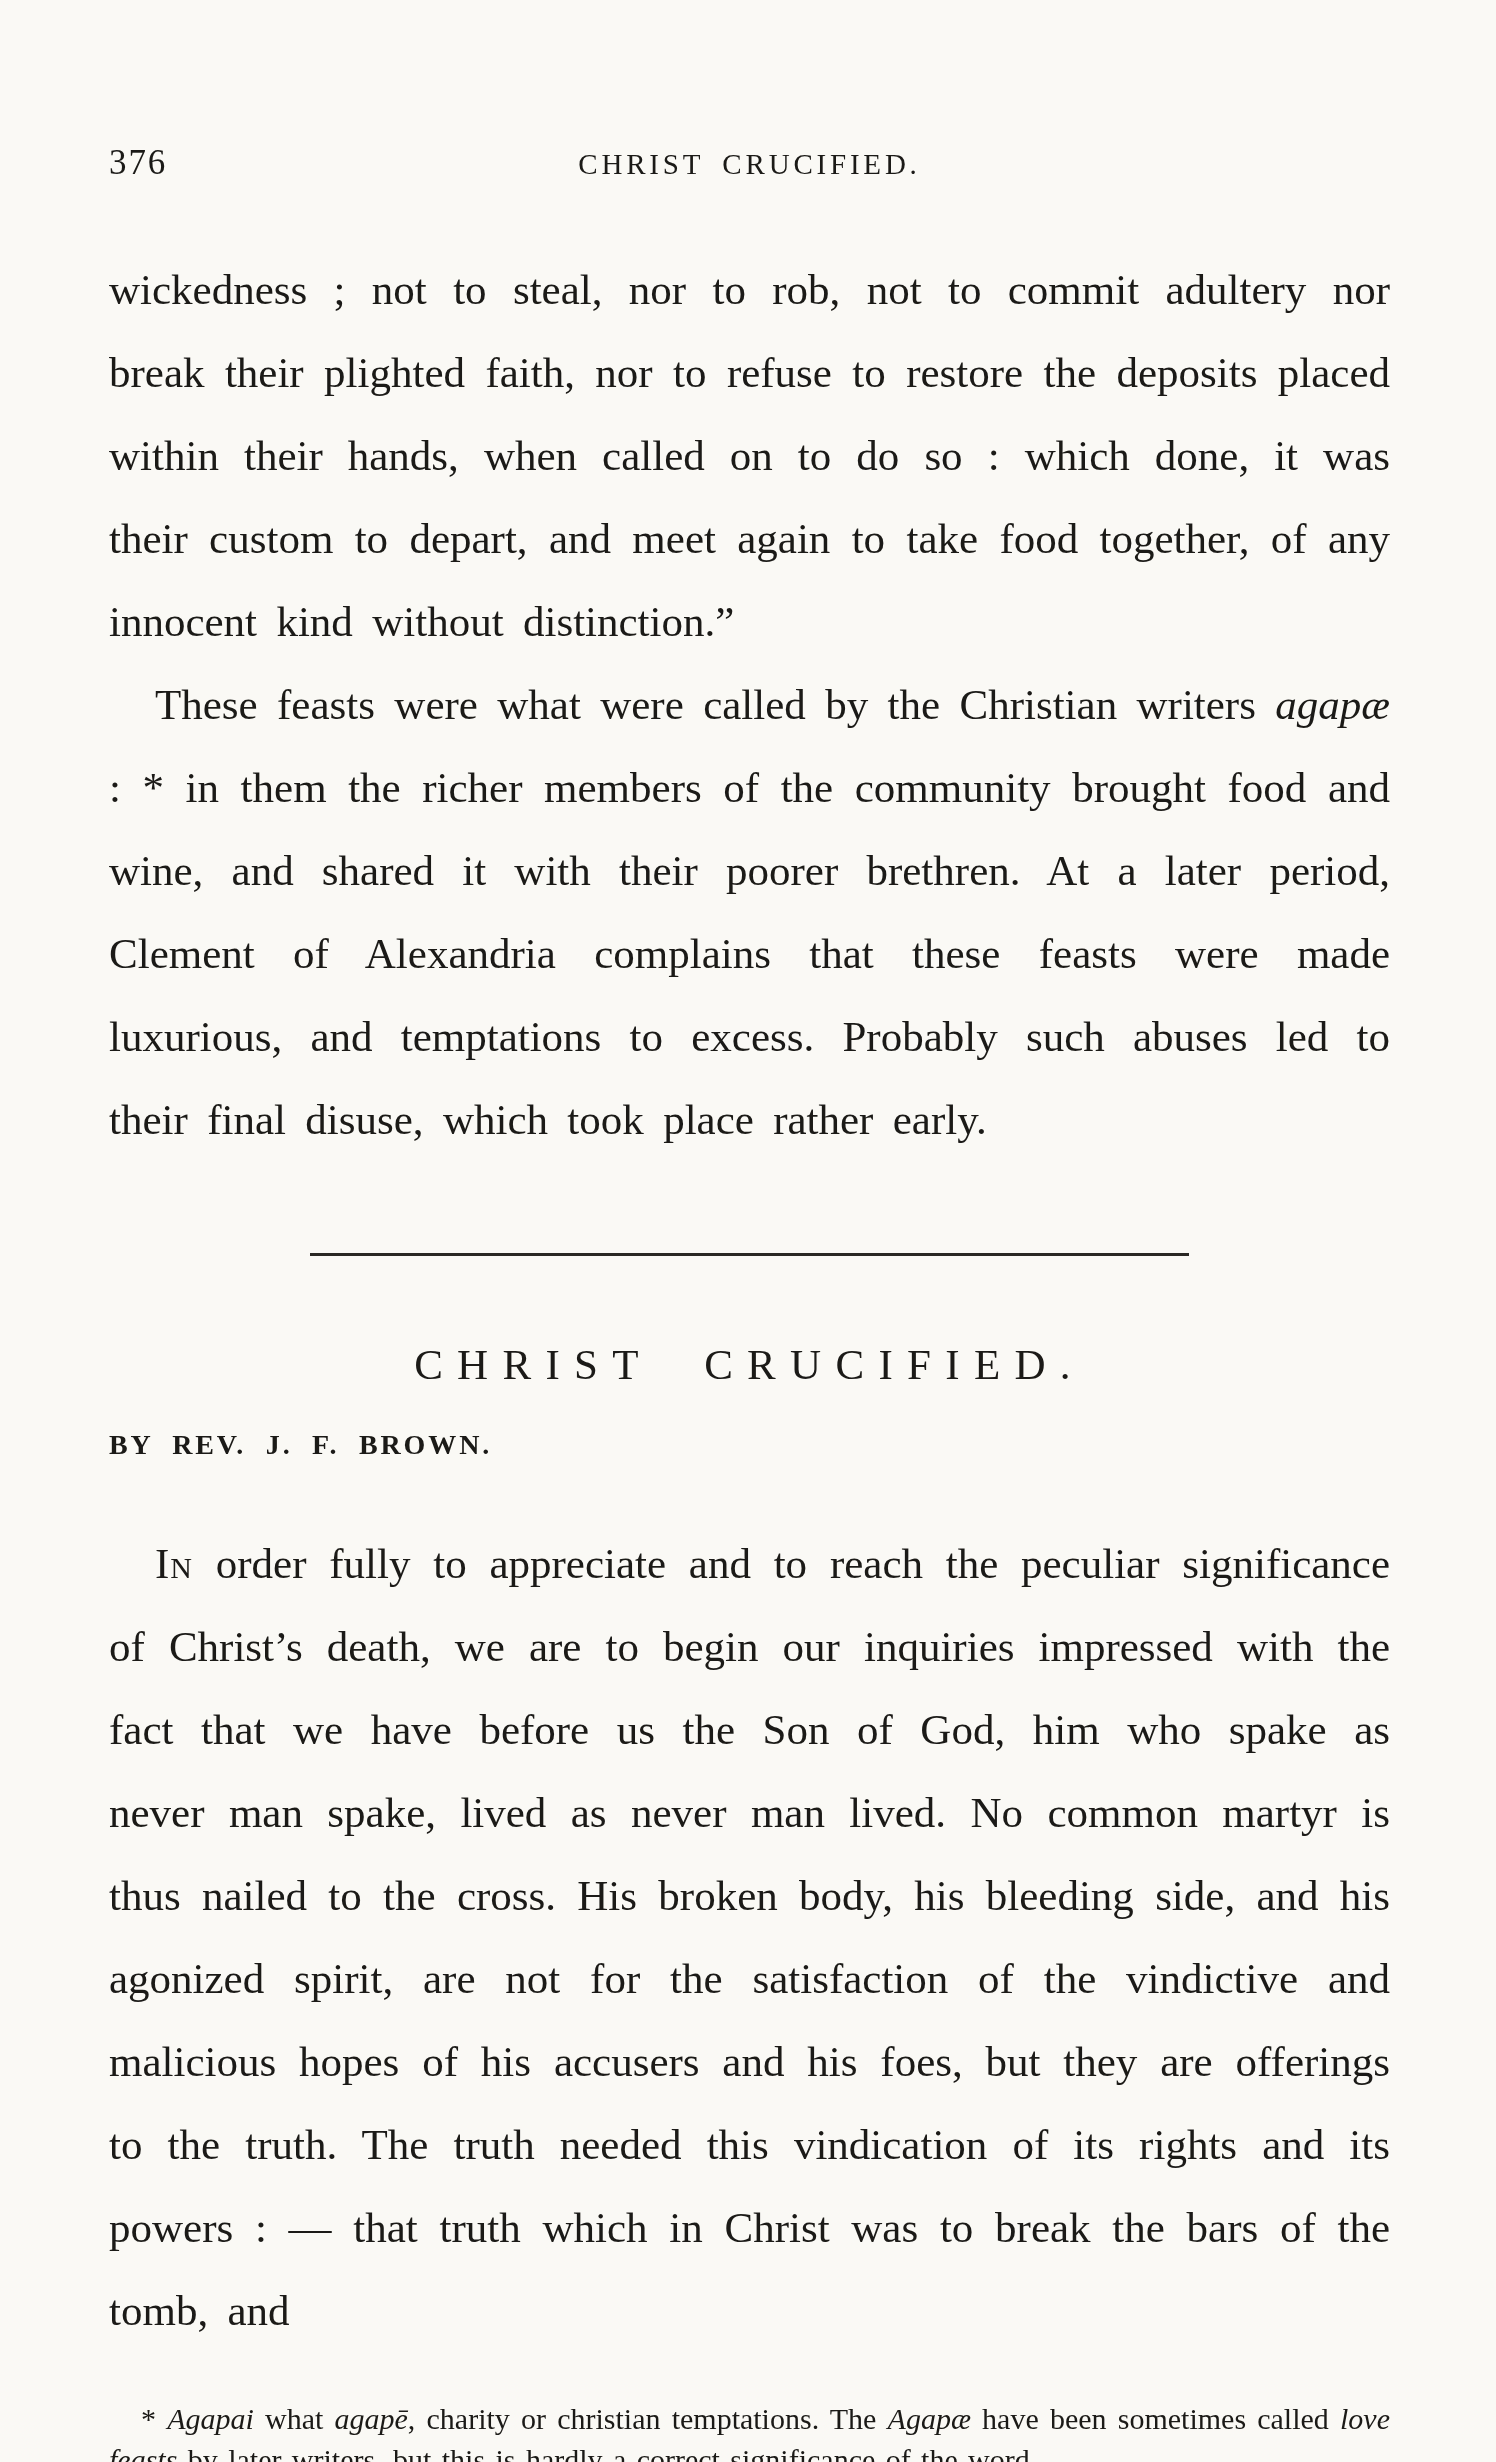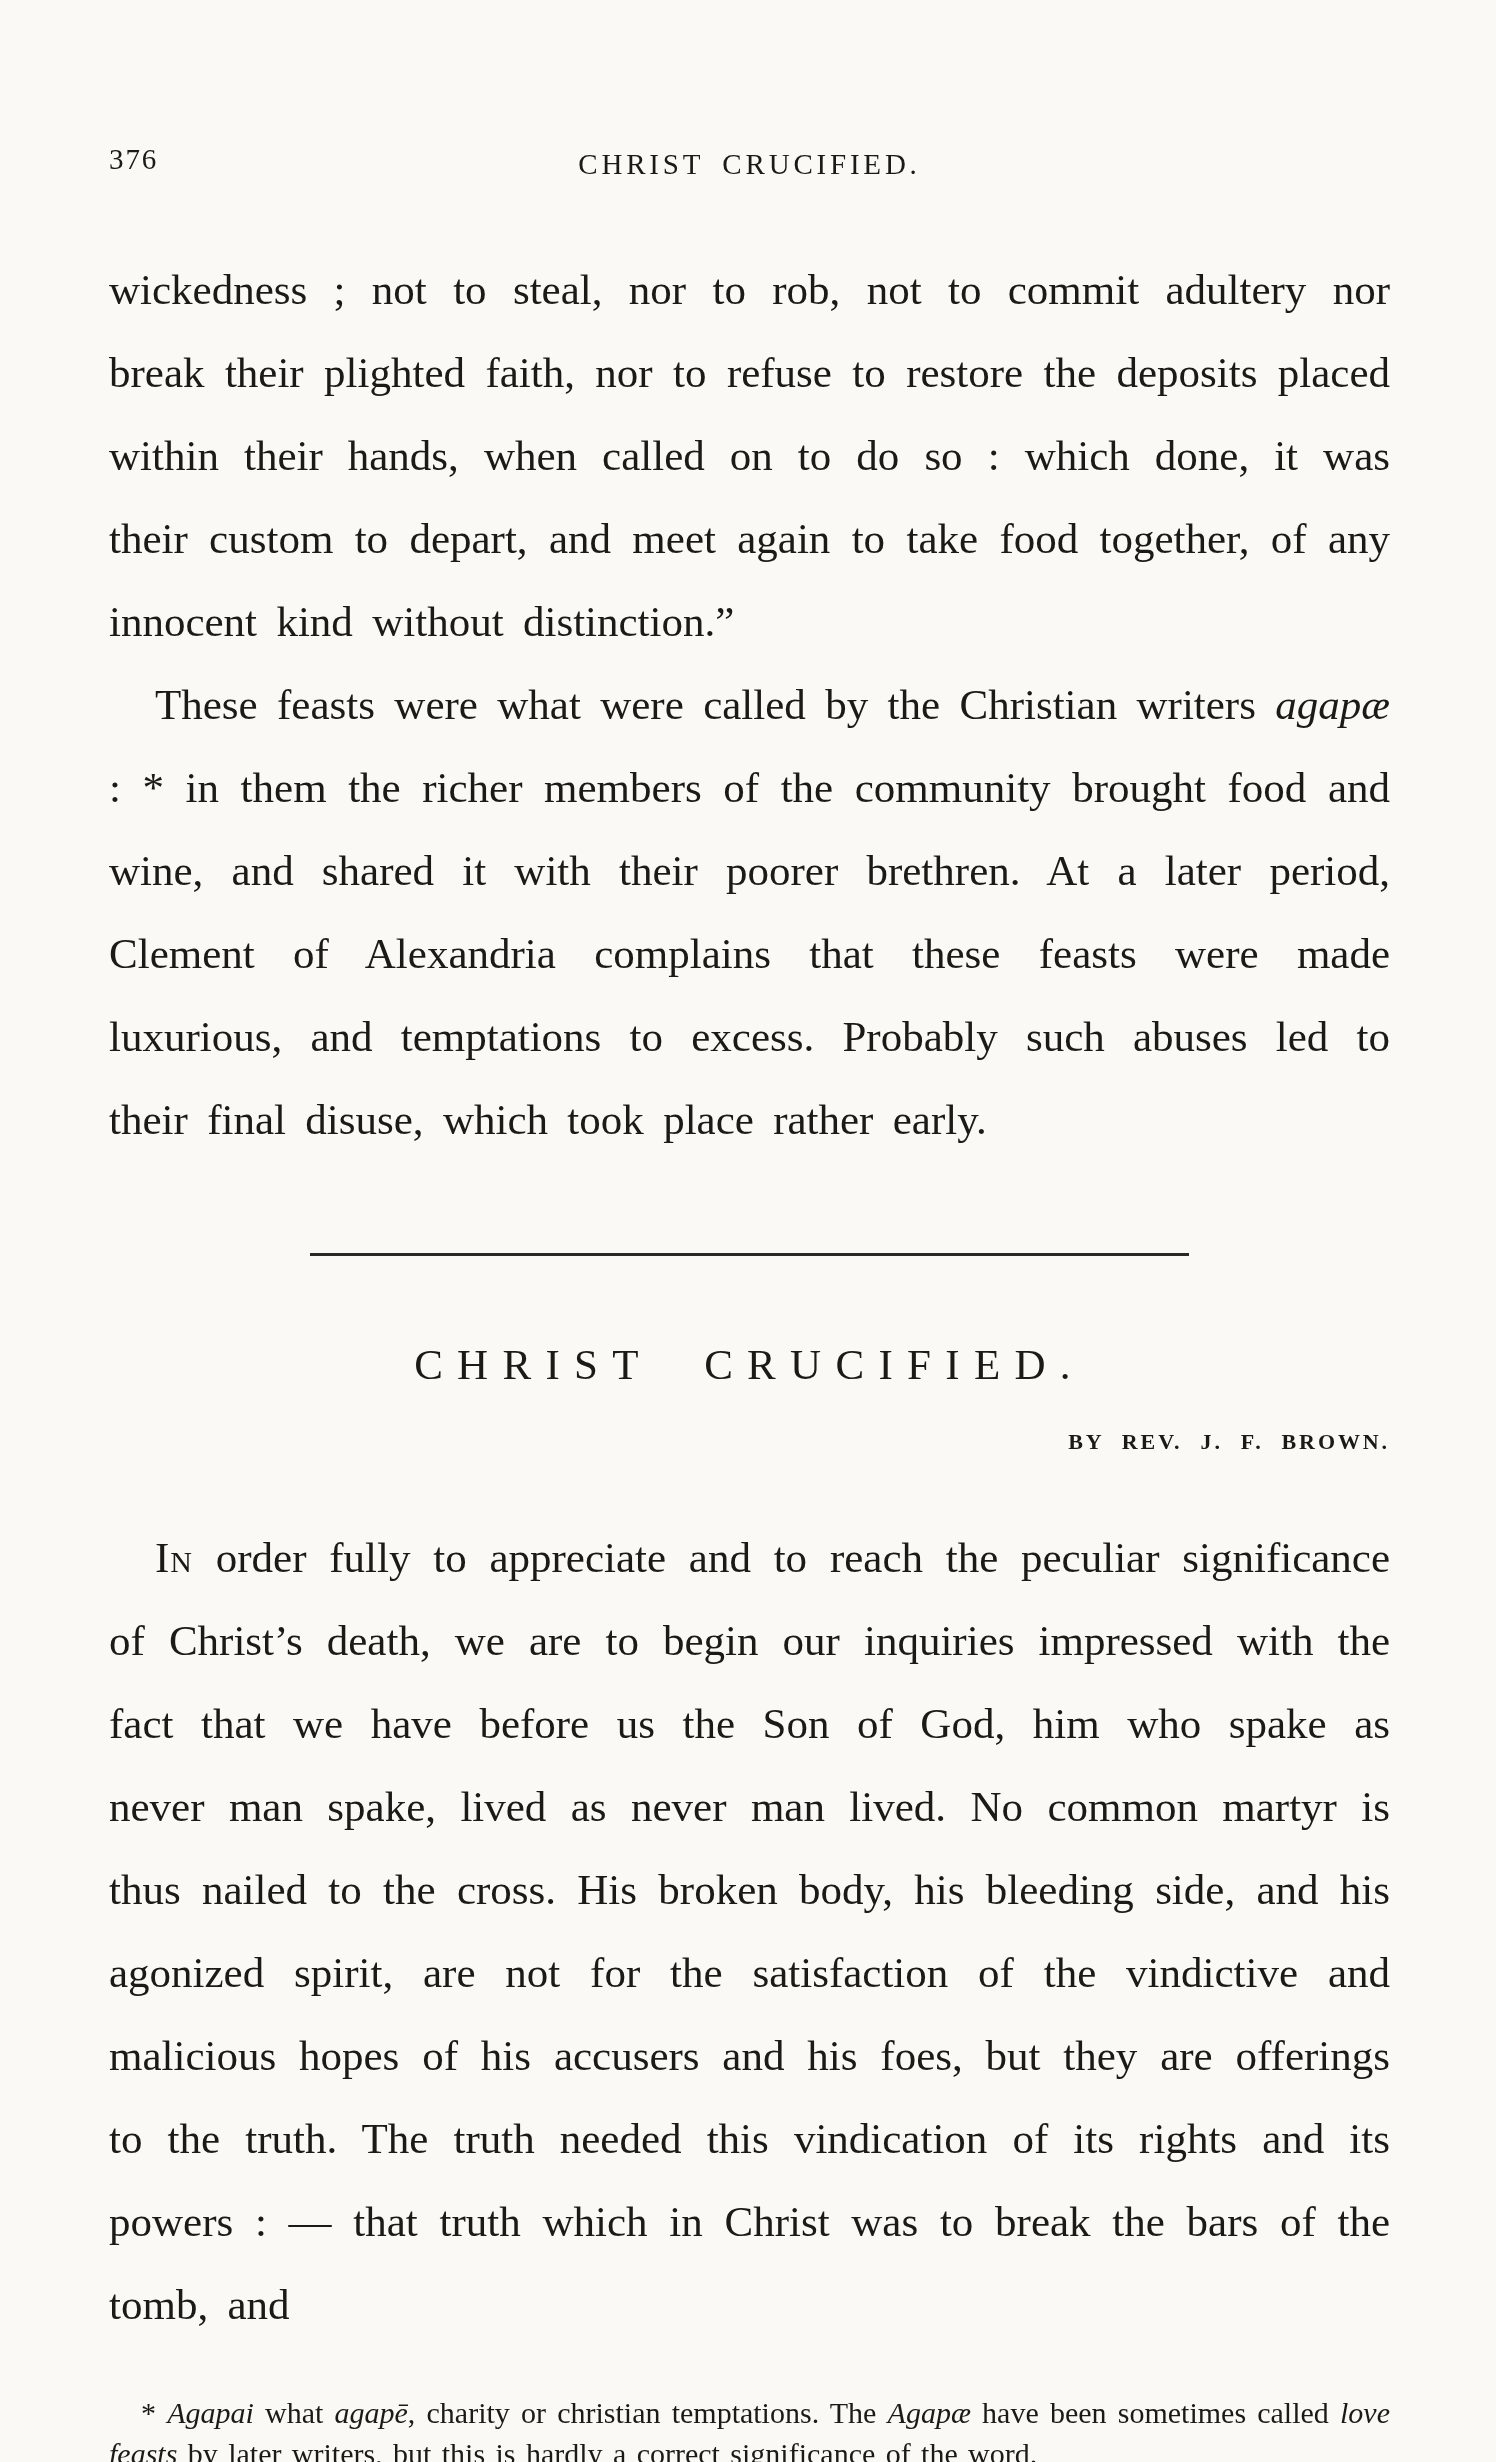--- a/index.html
+++ b/index.html
@@ -20,21 +20,21 @@
 
   .running-head {
     position: relative;
     height: 48px;
     margin-bottom: 57px;
   }
   .page-num {
     position: absolute;
     left: 0;
     top: 0;
-    font-size: 29px;
+    font-size: 35px;
     letter-spacing: 1.9px;
   }
   .head-title {
     position: absolute;
     left: 0;
     right: 0;
     top: 4.8px;
     text-align: center;
     font-size: 29px;
     letter-spacing: 3.8px;
@@ -64,22 +64,22 @@
   .section-title {
     margin: 0 0 40px 0;
     text-align: center;
     font-size: 43px;
     font-weight: normal;
     letter-spacing: 14.3px;
     word-spacing: 27px;
   }
 
   .byline {
-    text-align: right;
-    font-size: 22px;
+    text-align: left;
+    font-size: 28px;
     font-weight: bold;
     letter-spacing: 2.9px;
     word-spacing: 9.6px;
     margin: 0 0 61px 0;
   }
 
   .footnote {
     margin-top: 46px;
     font-size: 30px;
     line-height: 41px;

